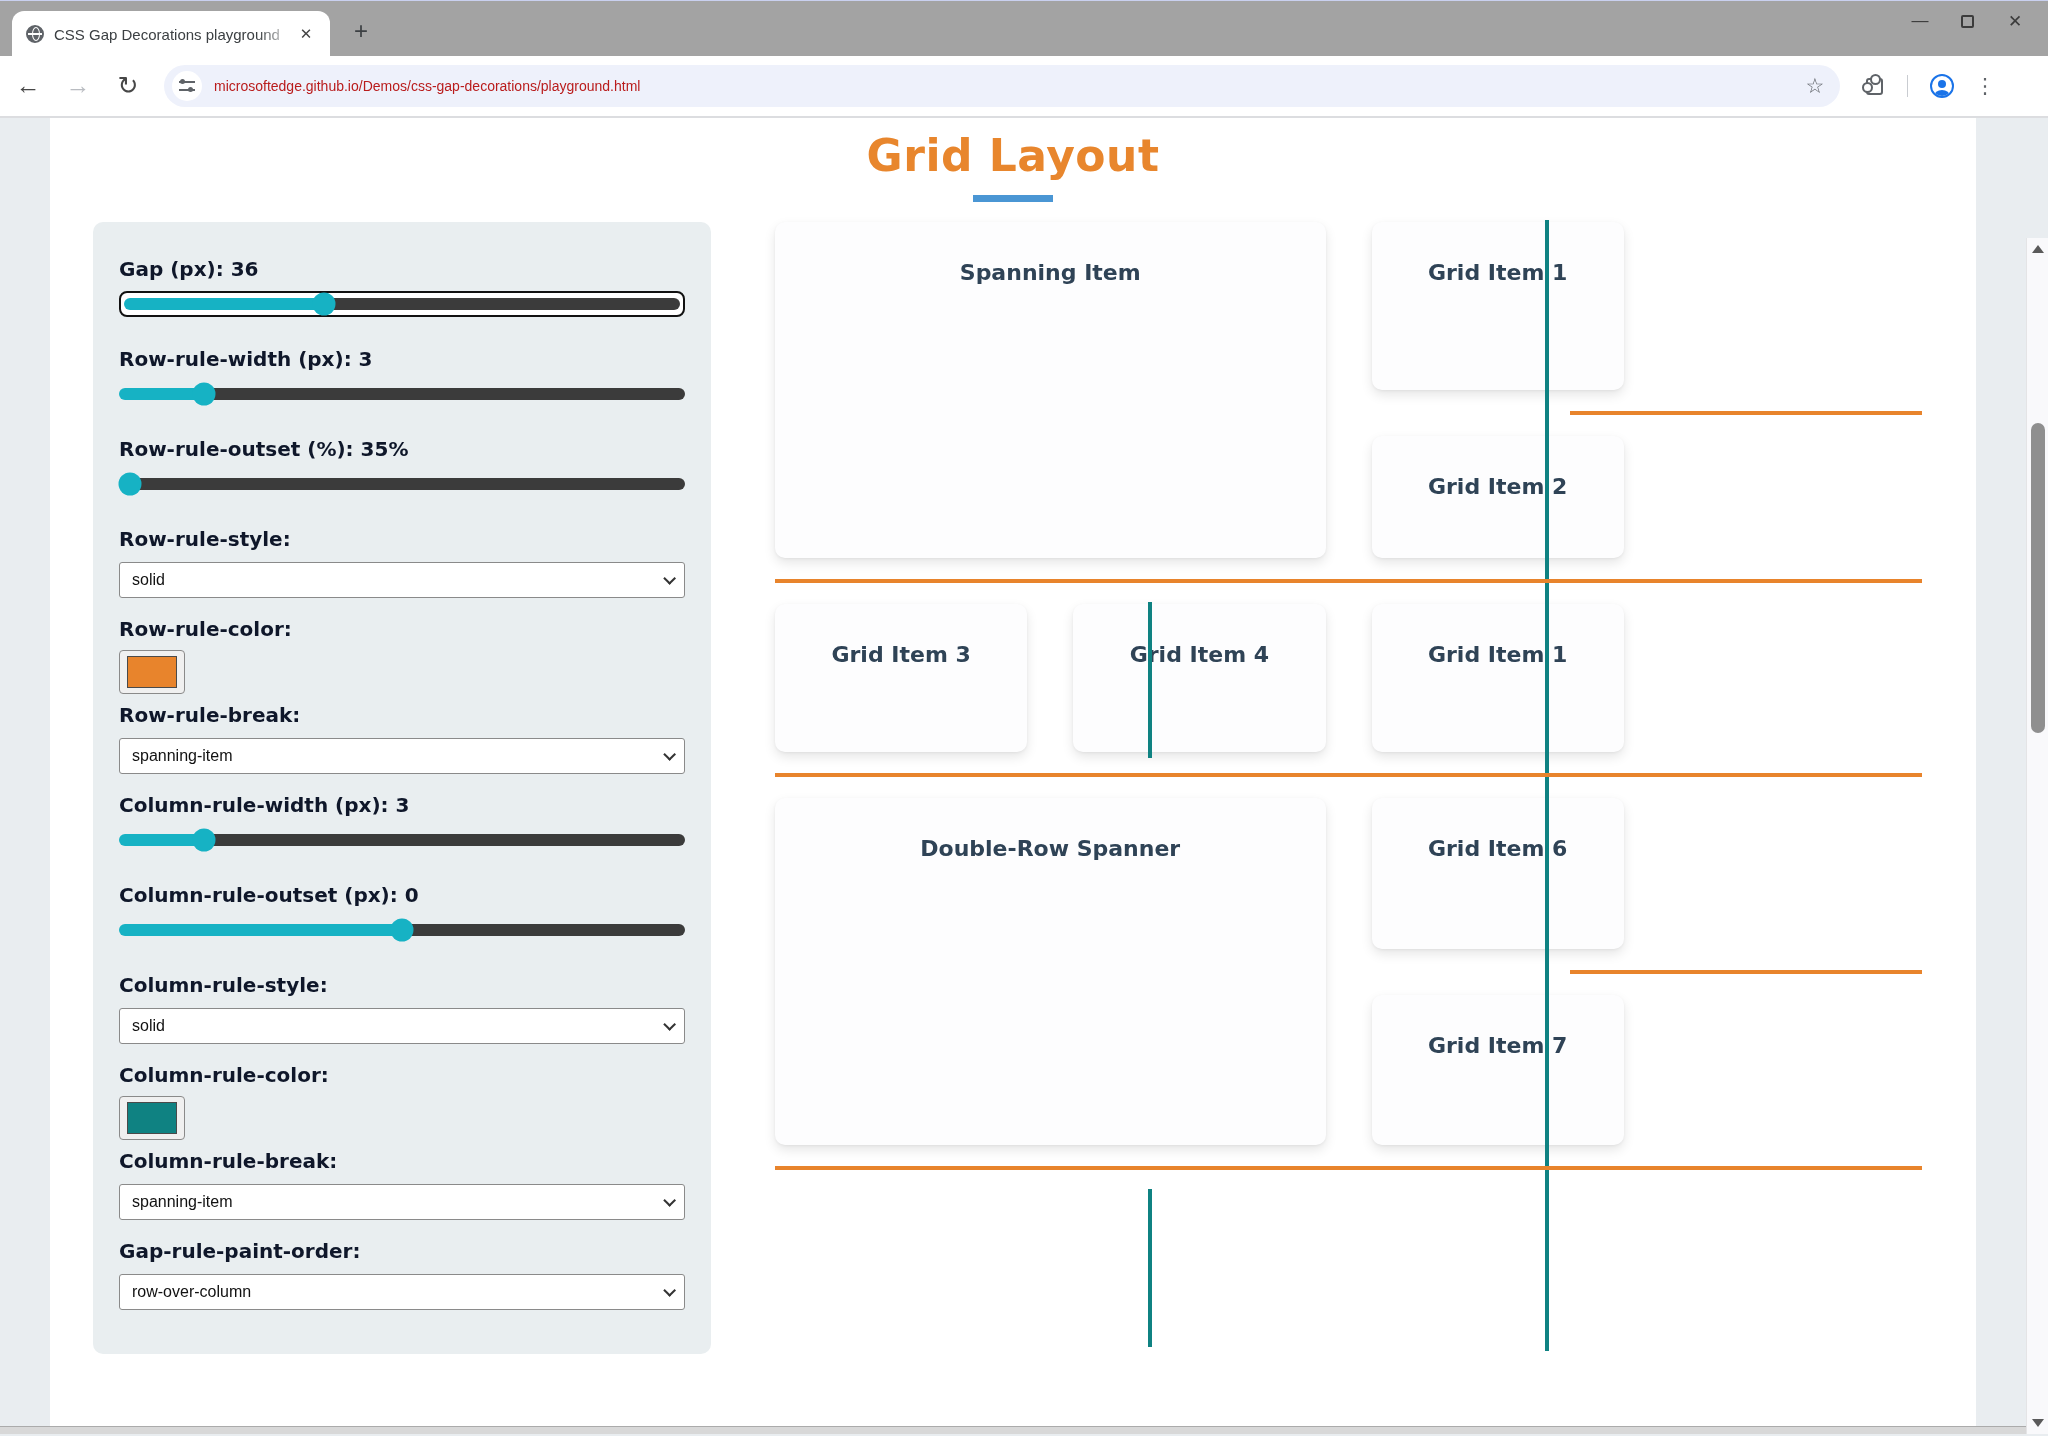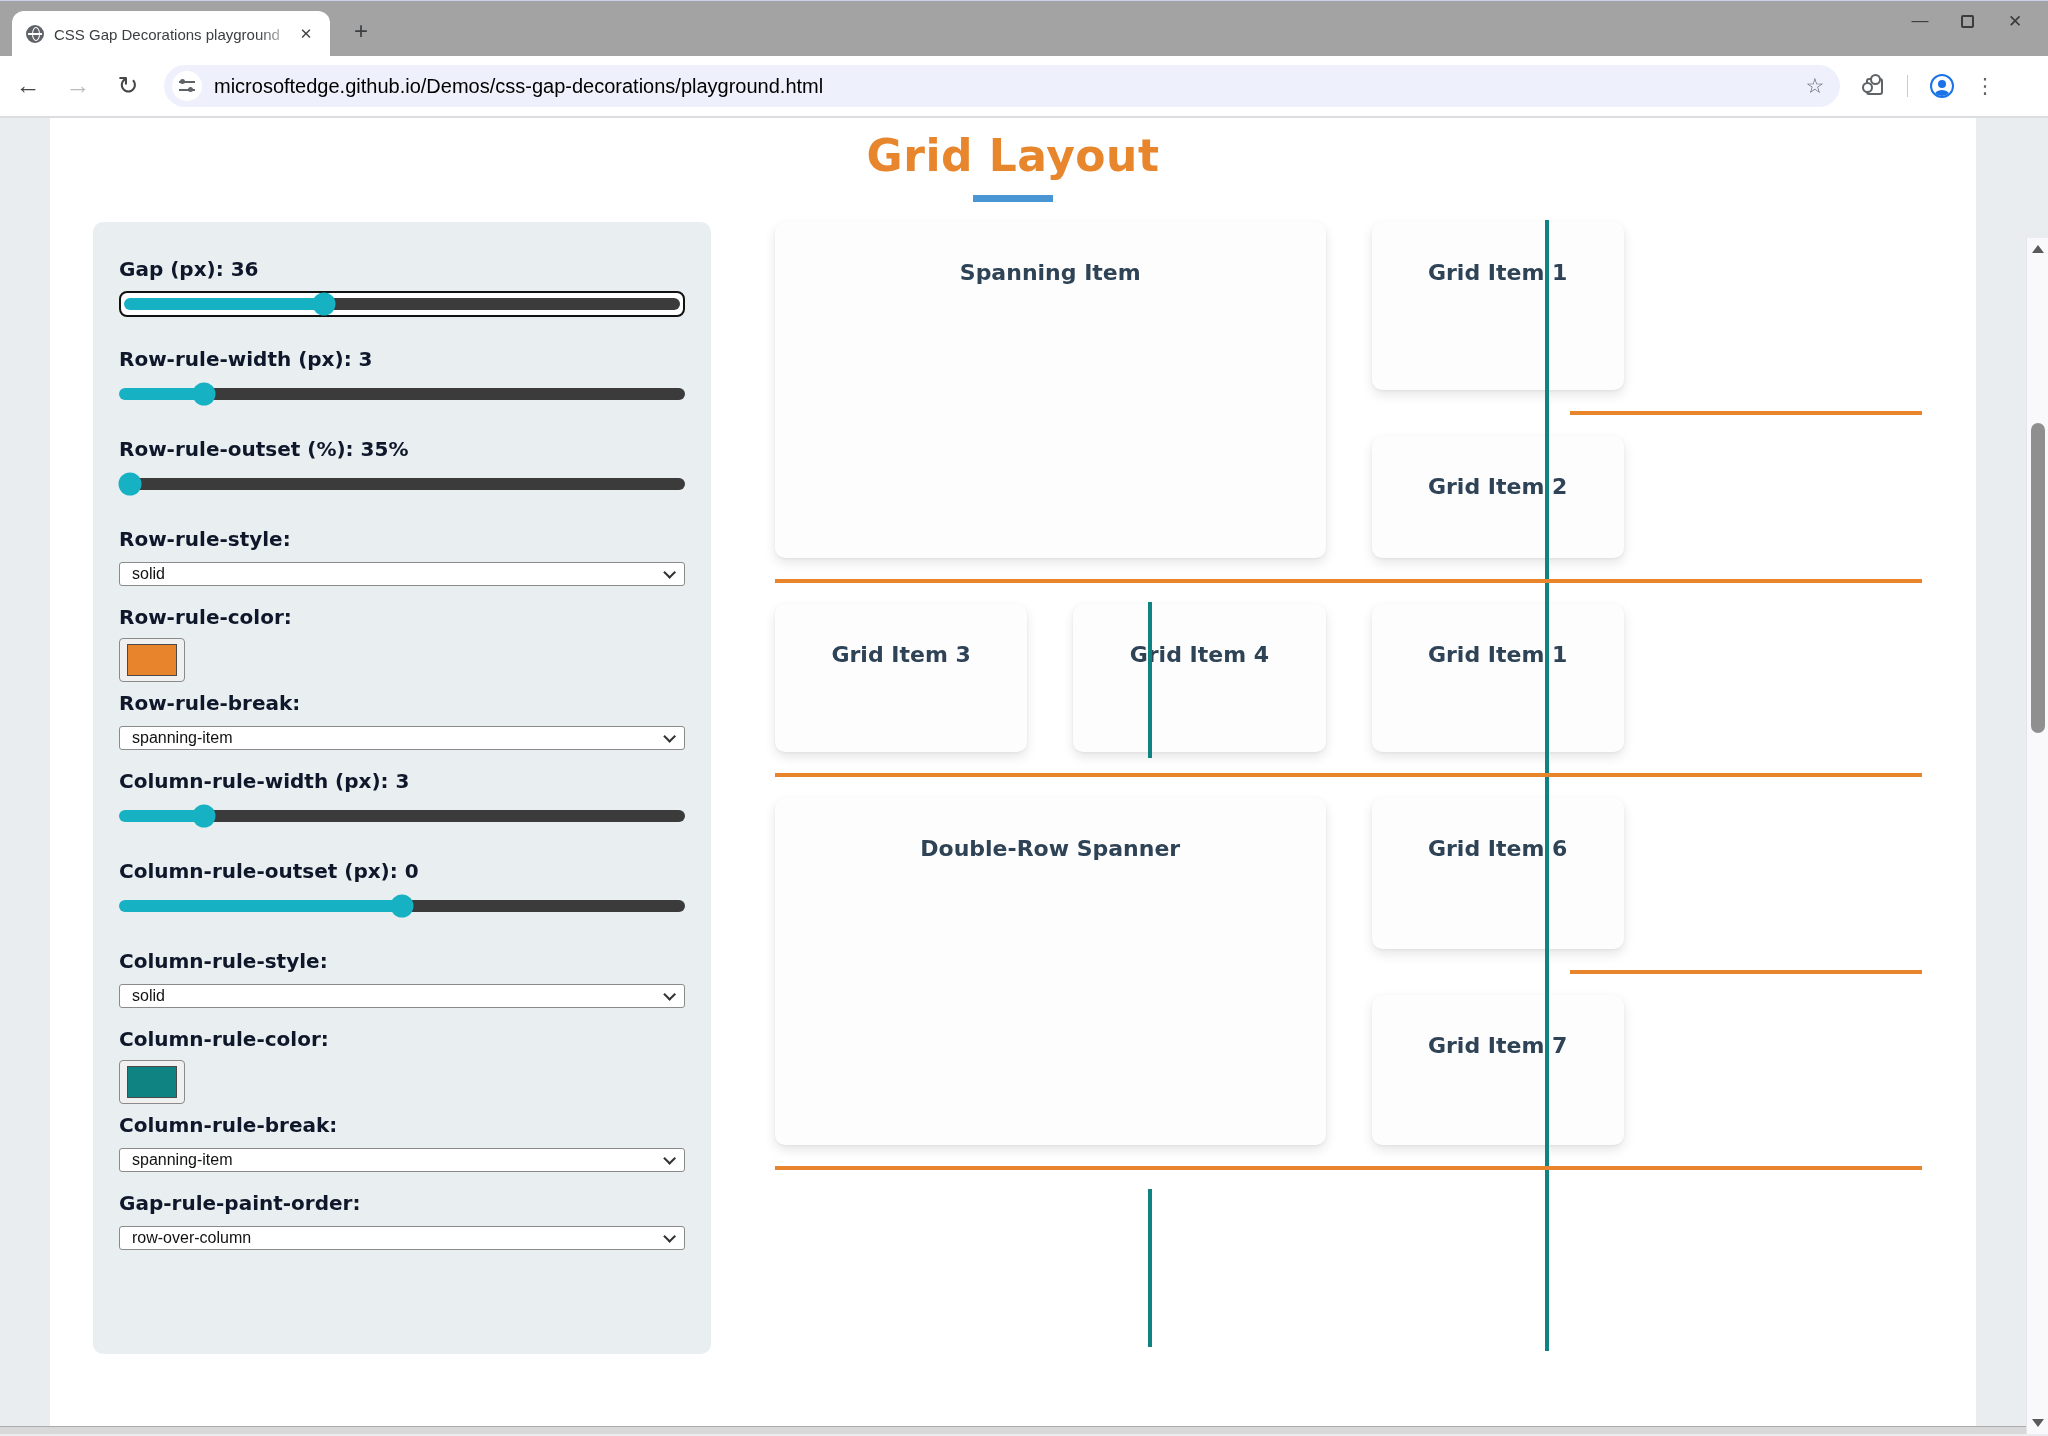--- a/index.html
+++ b/index.html
@@ -26,21 +26,21 @@
   .toolbar { position:relative; height:62px; background:#ffffff; border-bottom:2px solid #dcdde0; display:flex; align-items:center; }
   .navbtn { font-size:25px; color:#474747; width:44px; height:44px; line-height:42px; text-align:center; border-radius:50%; margin-left:6px; }
   .navbtn.disabled { color:#b9bcc1; }
   .omnibox { height:42px; background:#eef1fb; border-radius:21px; flex:0 0 auto; width:1676px; margin-left:14px;
              display:flex; align-items:center; padding:0 10px 0 8px; }
   .tune { width:30px; height:30px; border-radius:50%; background:#fff; position:relative; flex:0 0 auto; }
   .tune::before { content:""; position:absolute; left:7px; right:7px; top:10px; height:2px; background:#5f6368;
                   box-shadow:0 8px 0 #5f6368; }
   .tune::after { content:""; position:absolute; left:8px; top:8px; width:5px; height:5px; border-radius:50%; background:#5f6368;
                  box-shadow:8px 8px 0 #5f6368; }
-  .url { font-size:20px; color:#000000; margin-left:12px; flex:1 1 auto; white-space:nowrap; overflow:hidden; }
+  .url { font-size:14px; color:#b91c1c; margin-left:12px; flex:1 1 auto; white-space:nowrap; overflow:hidden; }
   .star { font-size:21px; color:#5f6368; width:30px; text-align:center; flex:0 0 auto; }
   .puzzle { width:17px; height:17px; border:2px solid #5f6368; border-radius:3px; position:relative; margin-left:26px; }
   .puzzle::before { content:""; position:absolute; width:7px; height:7px; border:2px solid #5f6368; border-radius:50%; background:#fff;
                     left:-6px; top:2px; }
   .puzzle::after { content:""; position:absolute; width:7px; height:7px; border:2px solid #5f6368; border-radius:50%; background:#fff;
                    top:-6px; left:2px; }
   .tb-sep { width:1px; height:22px; background:#c9ccd1; margin-left:24px; }
   .profile { width:24px; height:24px; border:2.5px solid #1a73e8; border-radius:50%; position:relative; margin-left:22px; overflow:hidden; }
   .profile::before { content:""; position:absolute; left:50%; top:4px; width:8px; height:8px; margin-left:-4px; border-radius:50%; background:#1a73e8; }
   .profile::after { content:""; position:absolute; left:50%; top:14px; width:16px; height:12px; margin-left:-8px; border-radius:50%; background:#1a73e8; }
@@ -61,21 +61,21 @@
   .lbl { font-size:20px; font-weight:600; line-height:26px; color:#0f172a; }
   .lbl.m-slider { margin-bottom:16px; }
   .lbl.m-select { margin-bottom:10px; }
   .lbl.m-color  { margin-bottom:8px; }
   .slider { position:relative; height:12px; border-radius:6px; margin-bottom:36px;
             background:linear-gradient(to right,#16b2c4 0 var(--fill,50%), #3b3b3b var(--fill,50%) 100%); }
   .slider .thumb { position:absolute; top:50%; left:var(--fill,50%); width:23px; height:23px; border-radius:50%;
                    background:#16b2c4; transform:translate(-50%,-50%); }
   .ring { border:2px solid #111; border-radius:8px; background:#fff; padding:5px 3px; margin:-7px 0 29px; }
   .ring .slider { margin:0; }
-  .sel { height:24px; background:#fff; border:1px solid #8a8a8a; border-radius:3px; margin-bottom:18px;
+  .sel { height:36px; background:#fff; border:1px solid #8a8a8a; border-radius:3px; margin-bottom:18px;
          display:flex; align-items:center; padding:0 12px; font-family:"Liberation Sans",sans-serif; font-size:16px; color:#111; }
   .sel .sel-text { flex:1 1 auto; }
   .sel .chev { width:9px; height:9px; border-right:2px solid #333; border-bottom:2px solid #333; transform:rotate(45deg) translateY(-3px); }
   .swatch { width:66px; height:44px; background:#f0f0f0; border:1px solid #8a8a8a; border-radius:4px; padding:5px 7px; margin-bottom:8px; }
   .swatch-inner { width:100%; height:100%; border:1px solid #4a4a4a; }
 
   
   .grid-wrap { position:relative; margin-left:64px; width:1147px; flex:0 0 auto; }
   .grid { display:grid; grid-template-columns:repeat(4,1fr); grid-template-rows:168px 122px 148px 151px 150px 152px; gap:46px; }
   .card { background:#fdfdfe; border-radius:10px; box-shadow:0 5px 12px rgba(0,0,0,0.10), 0 1px 3px rgba(0,0,0,0.05);

